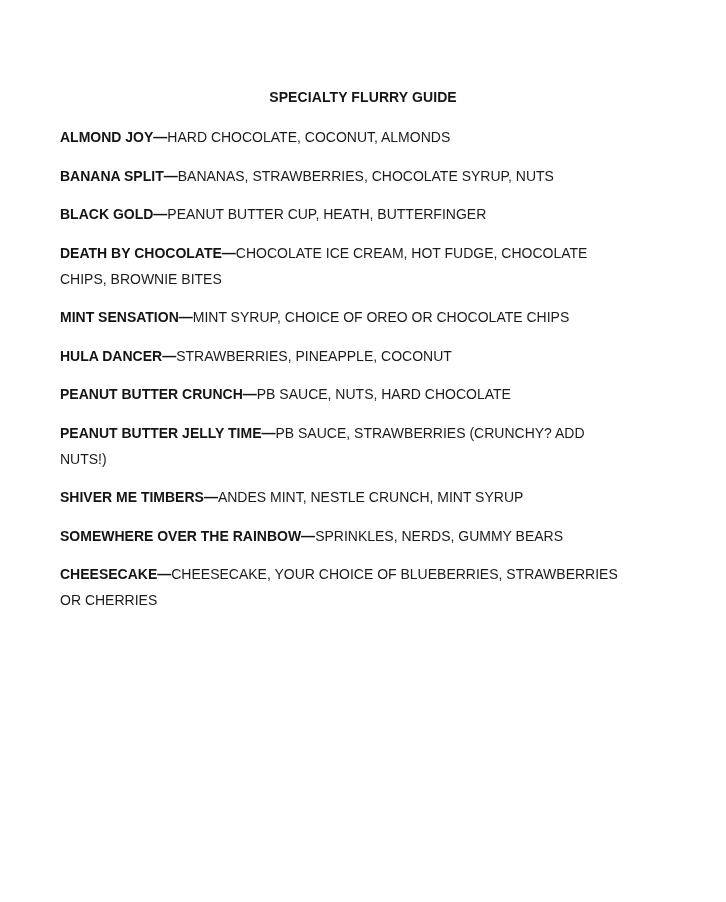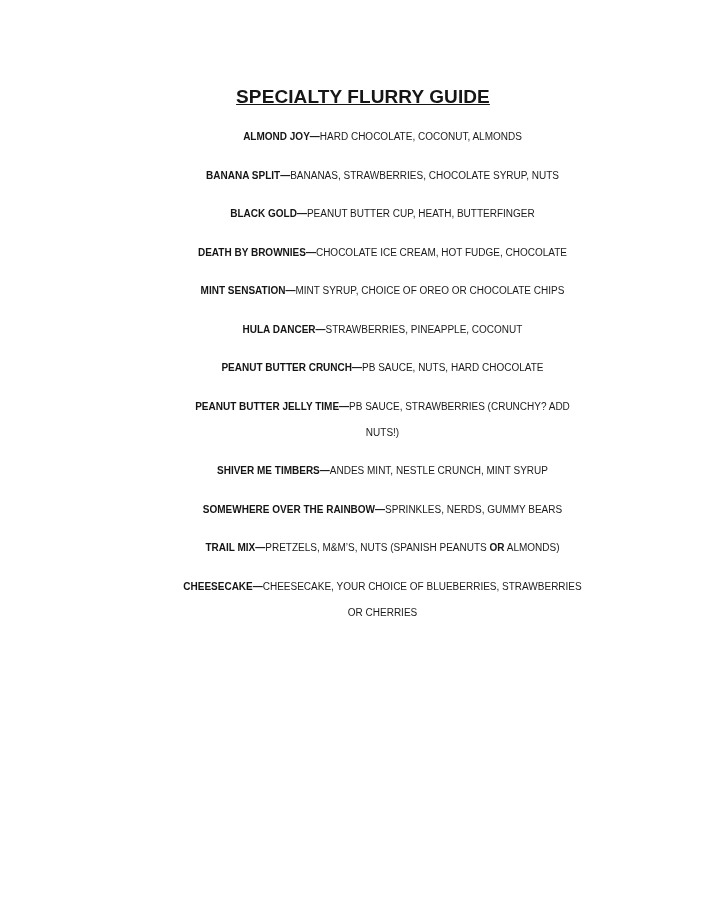--- a/index.html
+++ b/index.html
@@ -17,38 +17,36 @@
   .page {
     box-sizing: border-box;
     width: 726px;
     height: 902px;
     padding: 84px 20px 0 60px;
     background: #ffffff;
   }
   .doc-title {
     width: 606px;
     margin: 0 0 14px 0;
-    font-size: 19px;
+    font-size: 14px;
     line-height: 26px;
     font-weight: bold;
     text-align: center;
     letter-spacing: 0.1px;
     color: #161616;
-    text-decoration: underline;
   }
   .entries {
     width: 645px;
   }
   .entry {
     margin: 0 0 12.5px 0;
-    font-size: 10px;
+    font-size: 14px;
     line-height: 26px;
     font-weight: normal;
     color: #1b1b1b;
-    text-align: center;
   }
   .entry .entry-name {
     font-weight: bold;
     color: #141414;
   }
   .entry .bold-seg {
     font-weight: bold;
     color: #141414;
   }
 </style>
@@ -58,35 +56,34 @@
 <main class="page">
   <h1 class="doc-title">SPECIALTY FLURRY GUIDE</h1>
   <section class="entries">
   <p class="entry"><span class="entry-name">ALMOND JOY—</span><span class="entry-desc"><span>HARD CHOCOLATE, COCONUT, ALMONDS</span></span></p>
 
 
   <p class="entry"><span class="entry-name">BANANA SPLIT—</span><span class="entry-desc"><span>BANANAS, STRAWBERRIES, CHOCOLATE SYRUP, NUTS</span></span></p>
 
   <p class="entry"><span class="entry-name">BLACK GOLD—</span><span class="entry-desc"><span>PEANUT BUTTER CUP, HEATH, BUTTERFINGER</span></span></p>
 
-  <p class="entry"><span class="entry-name">DEATH BY BROWNIES—</span><span class="entry-desc"><span>CHOCOLATE ICE CREAM, HOT FUDGE, CHOCOLATE</span><br></span></p>
+  <p class="entry"><span class="entry-name">DEATH BY CHOCOLATE—</span><span class="entry-desc"><span>CHOCOLATE ICE CREAM, HOT FUDGE, CHOCOLATE</span><br><span>CHIPS, BROWNIE BITES</span></span></p>
 
 
   <p class="entry"><span class="entry-name">MINT SENSATION—</span><span class="entry-desc"><span>MINT SYRUP, CHOICE OF OREO OR CHOCOLATE CHIPS</span></span></p>
 
   <p class="entry"><span class="entry-name">HULA DANCER—</span><span class="entry-desc"><span>STRAWBERRIES, PINEAPPLE, COCONUT</span></span></p>
 
 
   <p class="entry"><span class="entry-name">PEANUT BUTTER CRUNCH—</span><span class="entry-desc"><span>PB SAUCE, NUTS, HARD CHOCOLATE</span></span></p>
 
   <p class="entry"><span class="entry-name">PEANUT BUTTER JELLY TIME—</span><span class="entry-desc"><span>PB SAUCE, STRAWBERRIES (CRUNCHY? ADD</span><br><span>NUTS!)</span></span></p>
 
   <p class="entry"><span class="entry-name">SHIVER ME TIMBERS—</span><span class="entry-desc"><span>ANDES MINT, NESTLE CRUNCH, MINT SYRUP</span></span></p>
 
 
   <p class="entry"><span class="entry-name">SOMEWHERE OVER THE RAINBOW—</span><span class="entry-desc"><span>SPRINKLES, NERDS, GUMMY BEARS</span></span></p>
 
-  <p class="entry"><span class="entry-name">TRAIL MIX—</span><span class="entry-desc"><span>PRETZELS, M&amp;M’S, NUTS (SPANISH PEANUTS </span><span class="bold-seg">OR</span><span> ALMONDS)</span></span></p>
 
 
   <p class="entry"><span class="entry-name">CHEESECAKE—</span><span class="entry-desc"><span>CHEESECAKE, YOUR CHOICE OF BLUEBERRIES, STRAWBERRIES</span><br><span>OR CHERRIES</span></span></p>
 </section>
 </main>
 
 </body></html>

